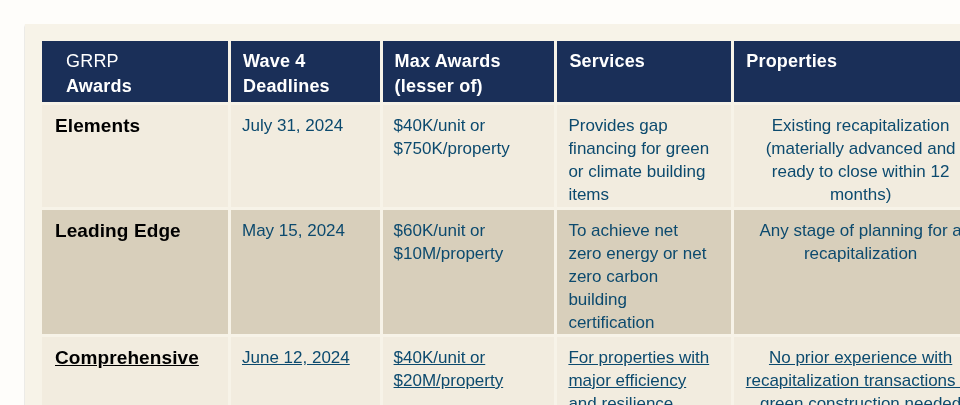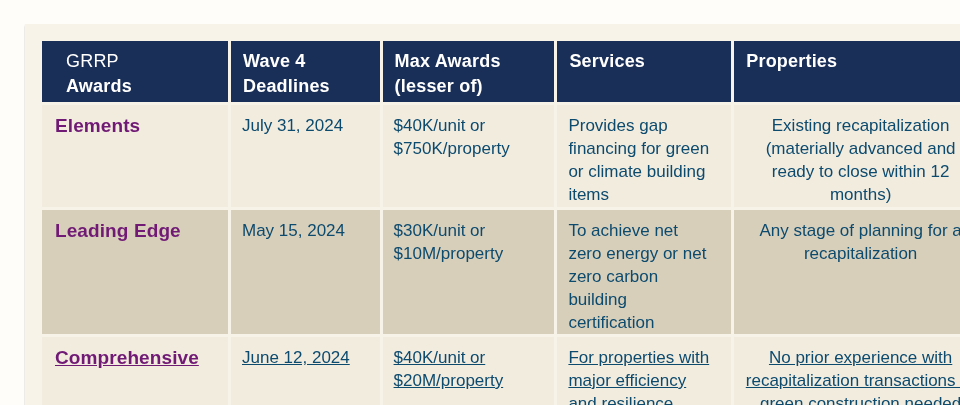--- a/index.html
+++ b/index.html
@@ -39,21 +39,21 @@
     letter-spacing: 0.2px;
   }
   thead th .hdr-regular { font-weight: 400; }
   tbody td {
     color: #0c4a6e;
     font-size: 17px;
     line-height: 23px;
     padding: 9px 20px 0 11px;
   }
   tbody td.row-label {
-    color: #701a75;
+    color: #000000;
     font-size: 19px;
     font-weight: 700;
     padding-left: 13px;
     letter-spacing: 0.1px;
   }
   tbody td.col-properties { padding-right: 14px; text-align: center; }
   tr.row-light td { background: #f2ecdf; }
   tr.row-dark  td { background: #d8cfbb; }
   tr.r1 td { height: 102px; }
   tr.r2 td { height: 124px; }
@@ -84,21 +84,21 @@
       <tr class="row-light r1">
         <td class="row-label">Elements</td>
         <td class="col-deadline">July 31, 2024</td>
         <td class="col-max-award">$40K/unit or $750K/property</td>
         <td class="col-services">Provides gap financing for green or climate building items</td>
         <td class="col-properties">Existing recapitalization (materially advanced and ready to close within 12 months)</td>
       </tr>
       <tr class="row-dark r2">
         <td class="row-label">Leading Edge</td>
         <td class="col-deadline">May 15, 2024</td>
-        <td class="col-max-award">$30K/unit or $10M/property</td>
+        <td class="col-max-award">$60K/unit or $10M/property</td>
         <td class="col-services">To achieve net zero energy or net zero carbon building certification</td>
         <td class="col-properties">Any stage of planning for a recapitalization</td>
       </tr>
       <tr class="row-light r3">
         <td class="row-label">Comprehensive</td>
         <td class="col-deadline">June 12, 2024</td>
         <td class="col-max-award">$40K/unit or $20M/property</td>
         <td class="col-services">For properties with major efficiency and resilience needs</td>
         <td class="col-properties">No prior experience with recapitalization transactions or green construction needed</td>
       </tr>

